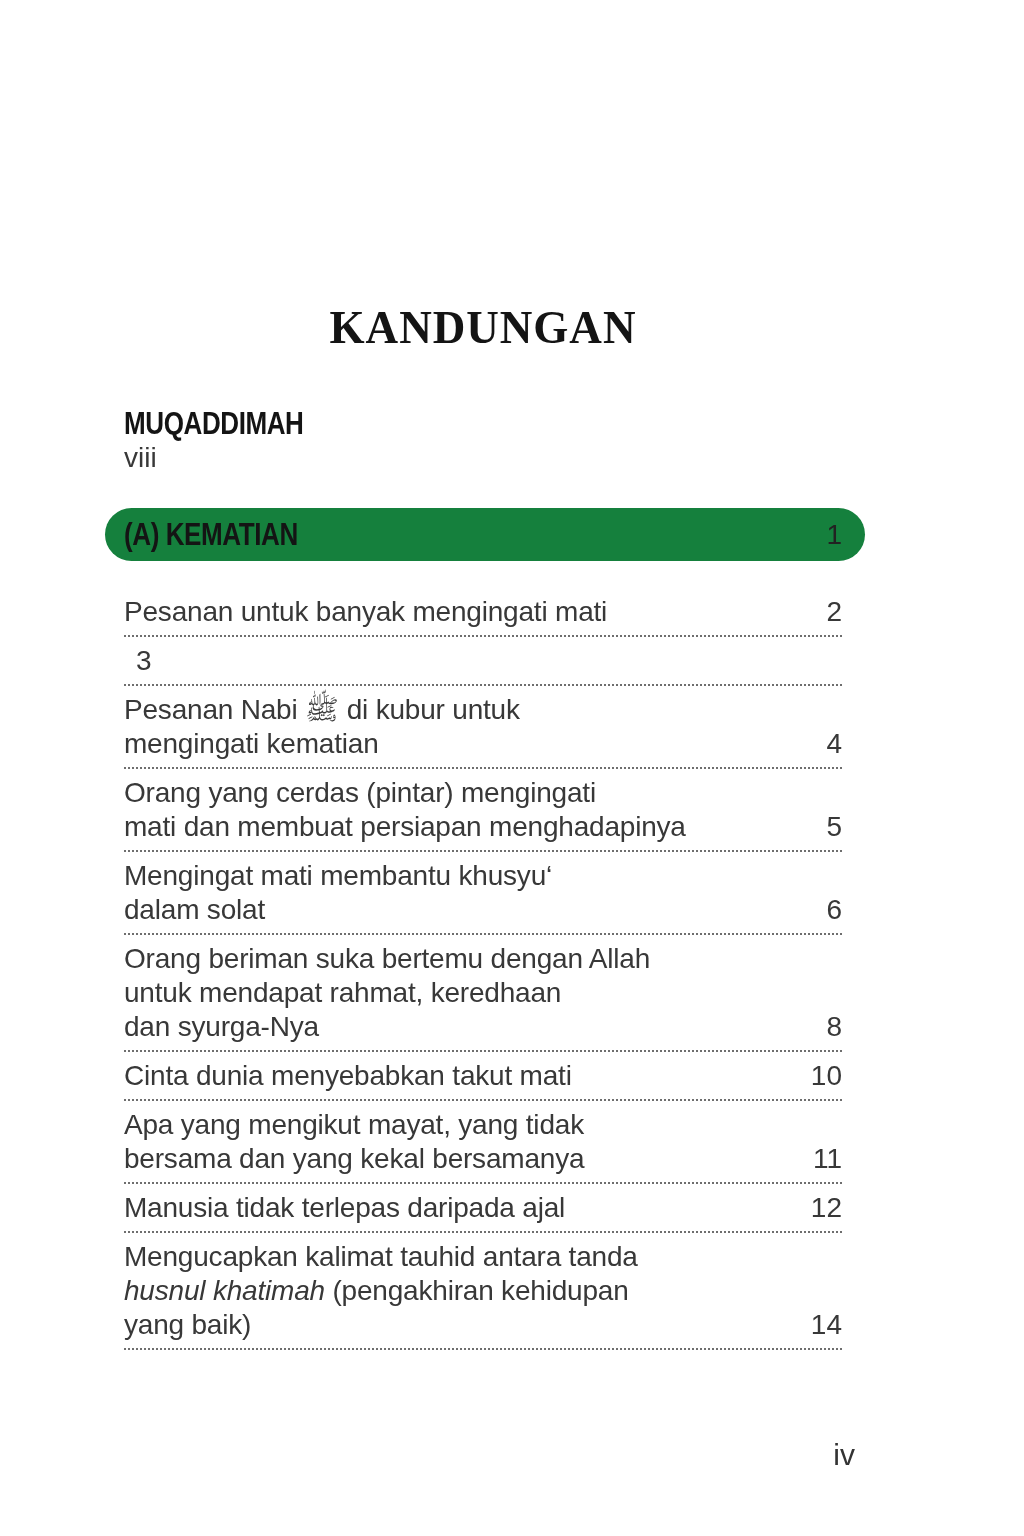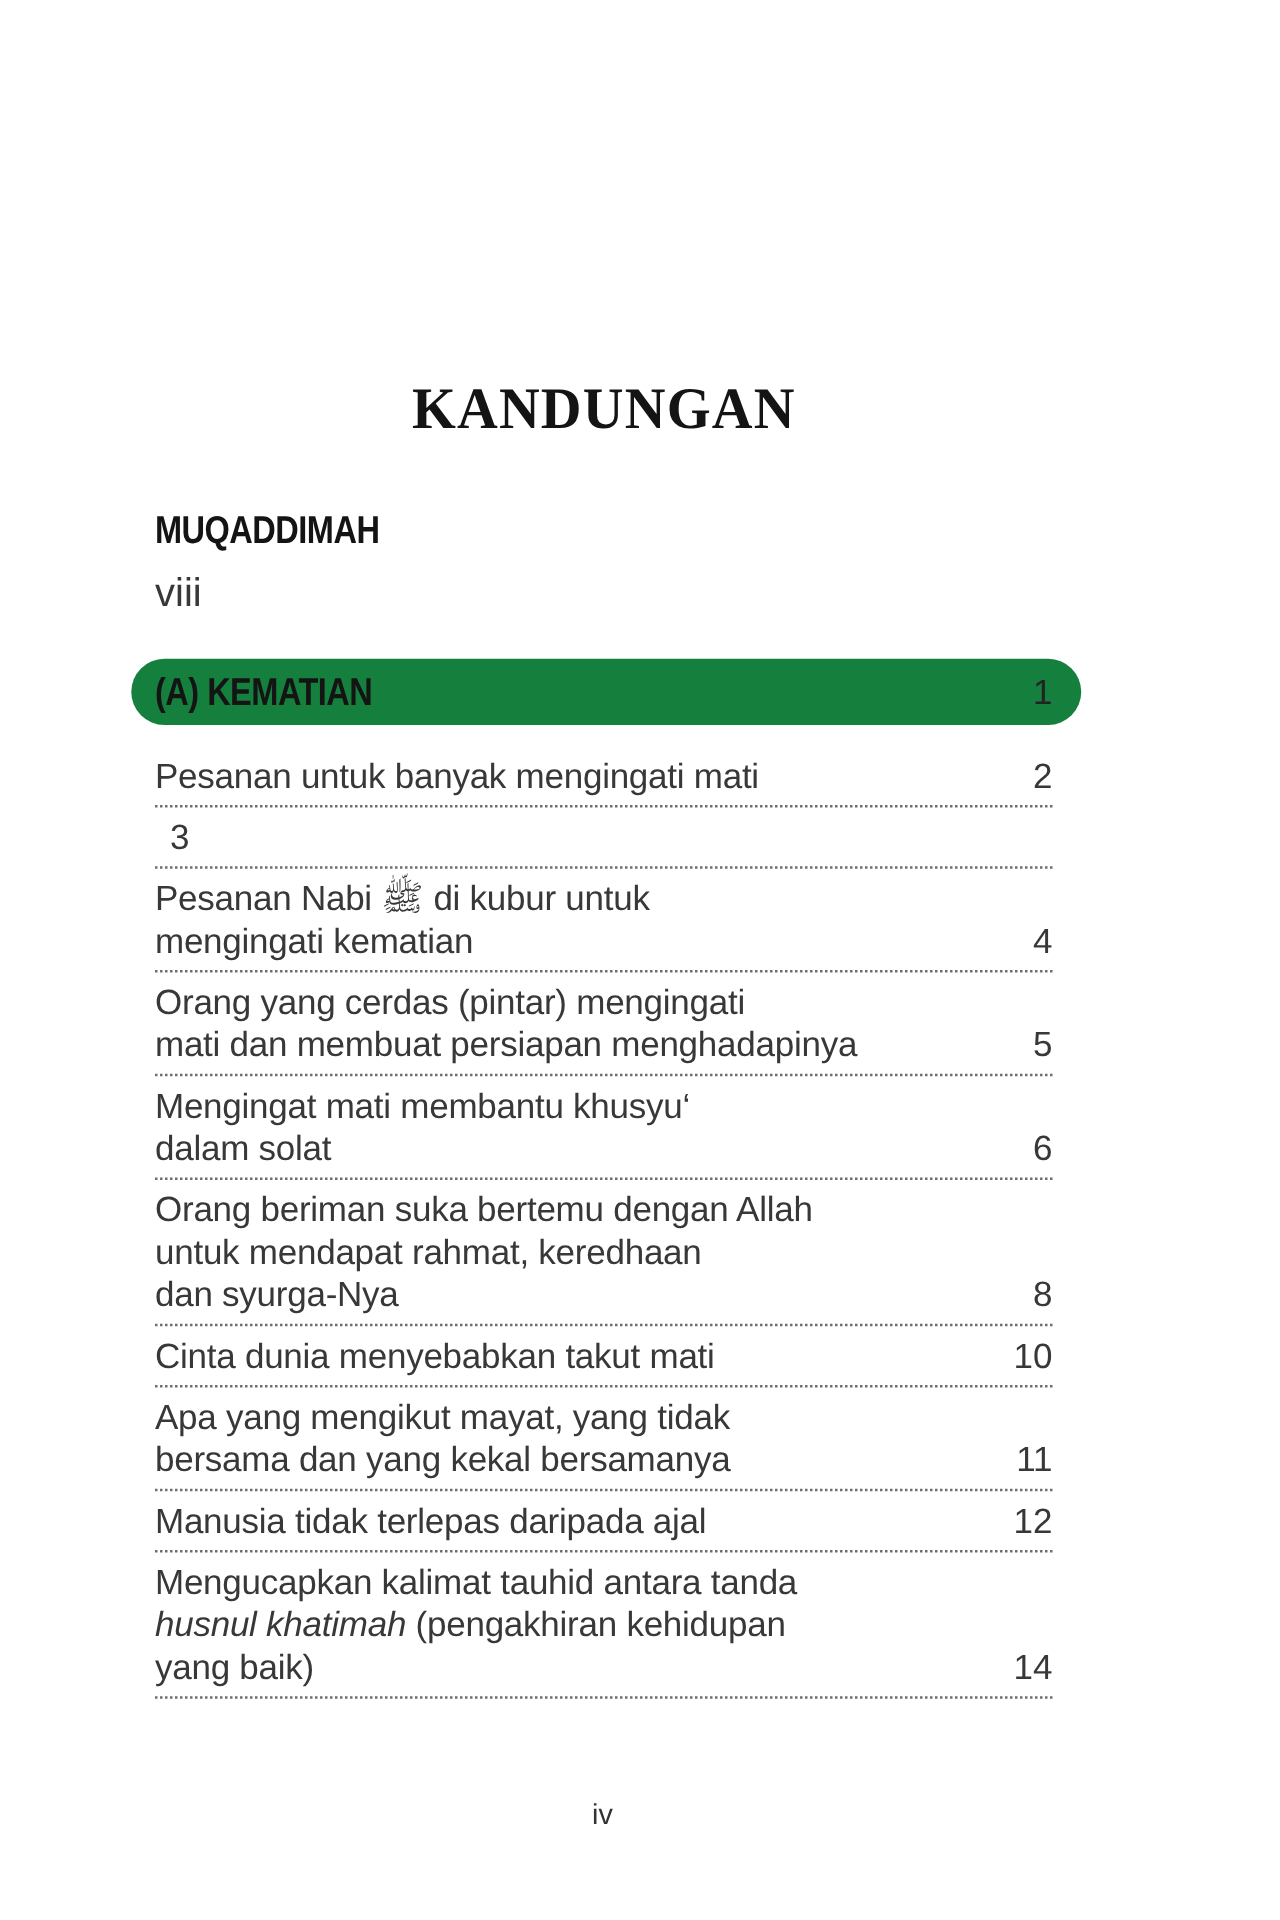--- a/index.html
+++ b/index.html
@@ -42,37 +42,36 @@
   .heading-label {
     font-weight: bold;
     font-size: 31px;
     color: #141414;
     letter-spacing: -0.5px;
     transform: scaleX(0.84);
     transform-origin: left center;
     white-space: nowrap;
   }
   .roman-page {
-    font-size: 32px;
+    font-size: 28px;
     color: #383838;
-    margin-top: 14px;
   }
   .section-pill {
     margin: 34px -23px 0 -19px;
     padding: 0 23px 0 19px;
     height: 53px;
     background: #15803d;
     border-radius: 27px;
     display: flex;
     justify-content: space-between;
     align-items: center;
   }
   .section-pill .page-num { font-size: 28px; color: #222; }
   .toc-list {
-    margin-top: 17px;
+    margin-top: 27px;
   }
   .toc-row {
     display: flex;
     justify-content: space-between;
     align-items: flex-end;
     padding: 7px 0 6px 0;
     border-bottom: 2px dotted #6e6e6e;
   }
   .toc-entry-title {
     font-size: 28px;
@@ -83,25 +82,25 @@
   .toc-entry-title .italic { font-style: italic; }
   .toc-entry-page {
     font-size: 28px;
     line-height: 34px;
     color: #383838;
     flex-shrink: 0;
     padding-left: 12px;
   }
   .footer-page {
     position: absolute;
-    left: 123px;
+    left: 137px;
     width: 718px;
     top: 1438px;
-    text-align: center;
-    font-size: 23px;
+    text-align: right;
+    font-size: 30px;
     color: #333;
   }
 </style>
 </head>
 <body>
 
 <div class="content">
 
   <div class="doc-title">KANDUNGAN</div>
 

